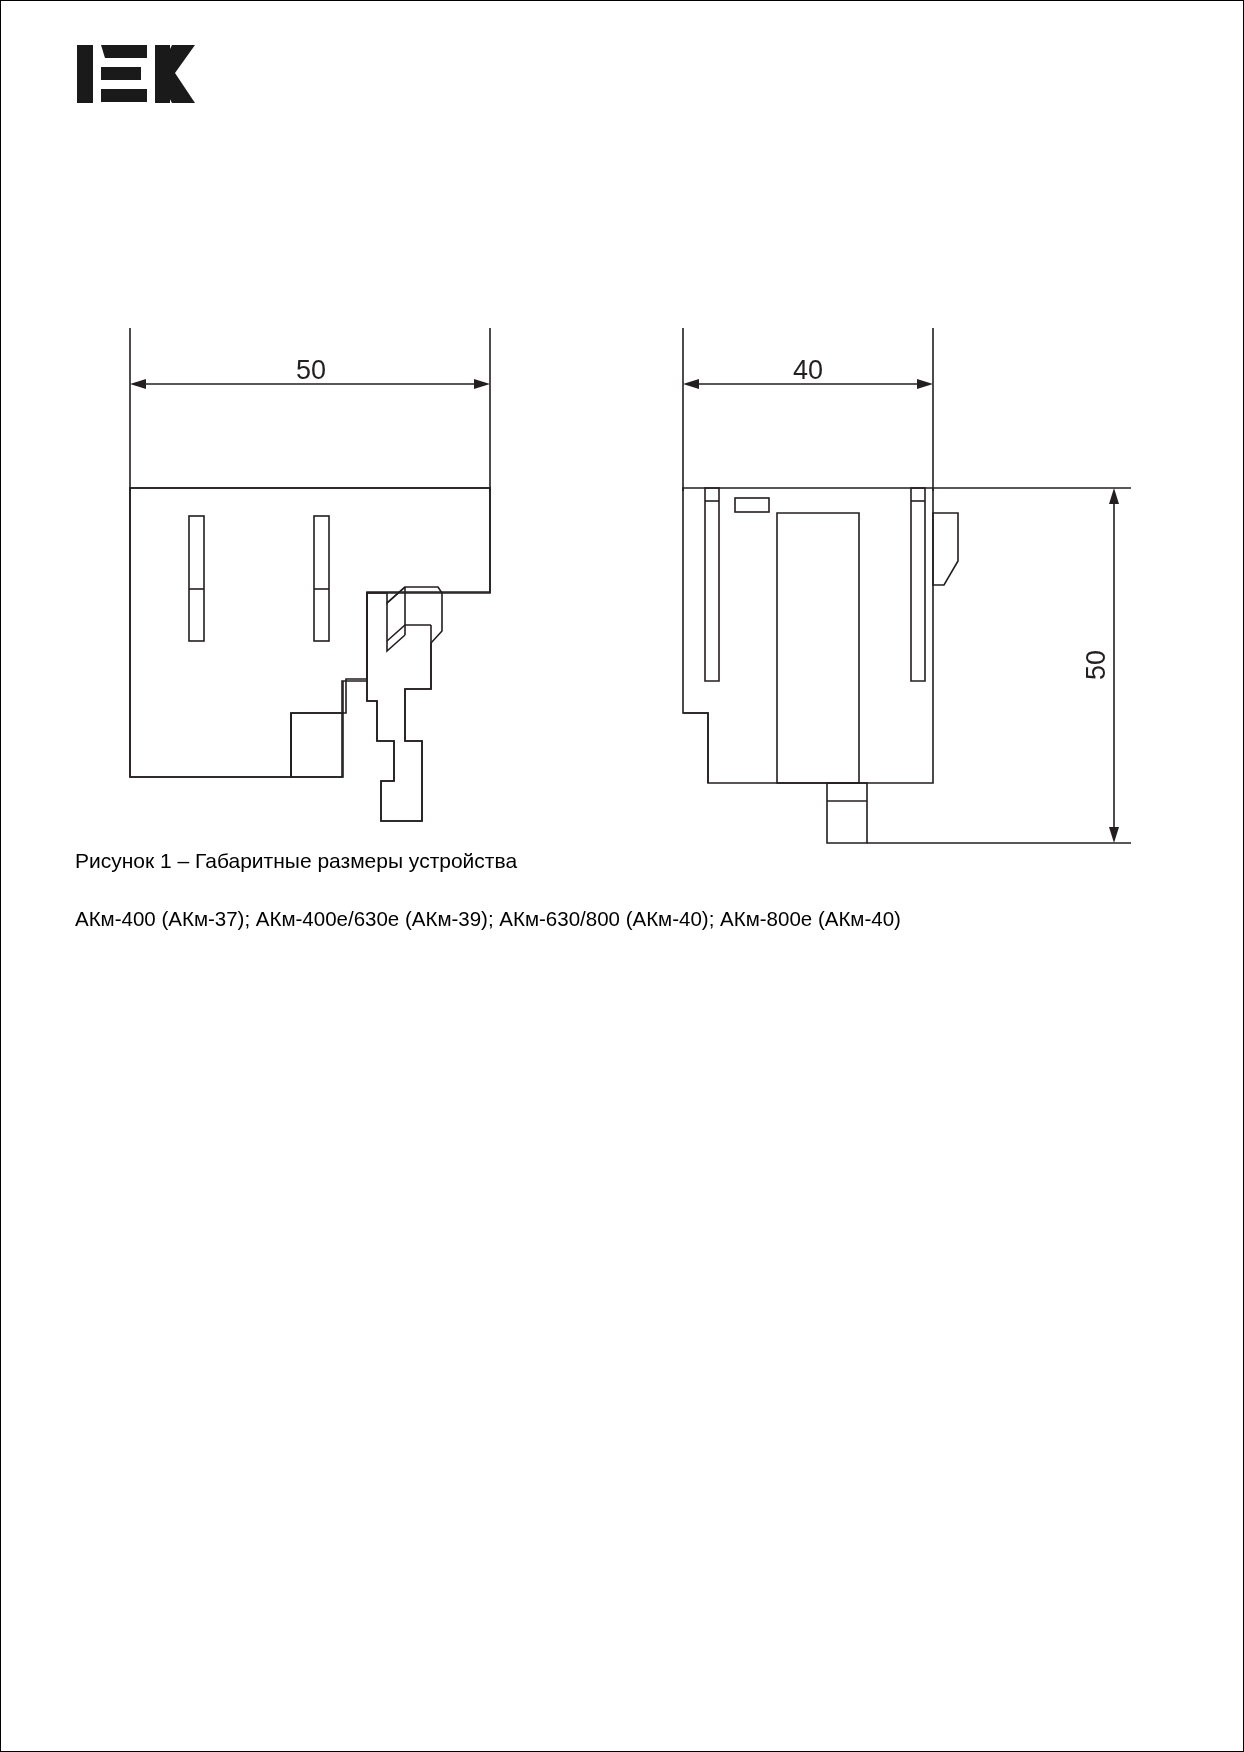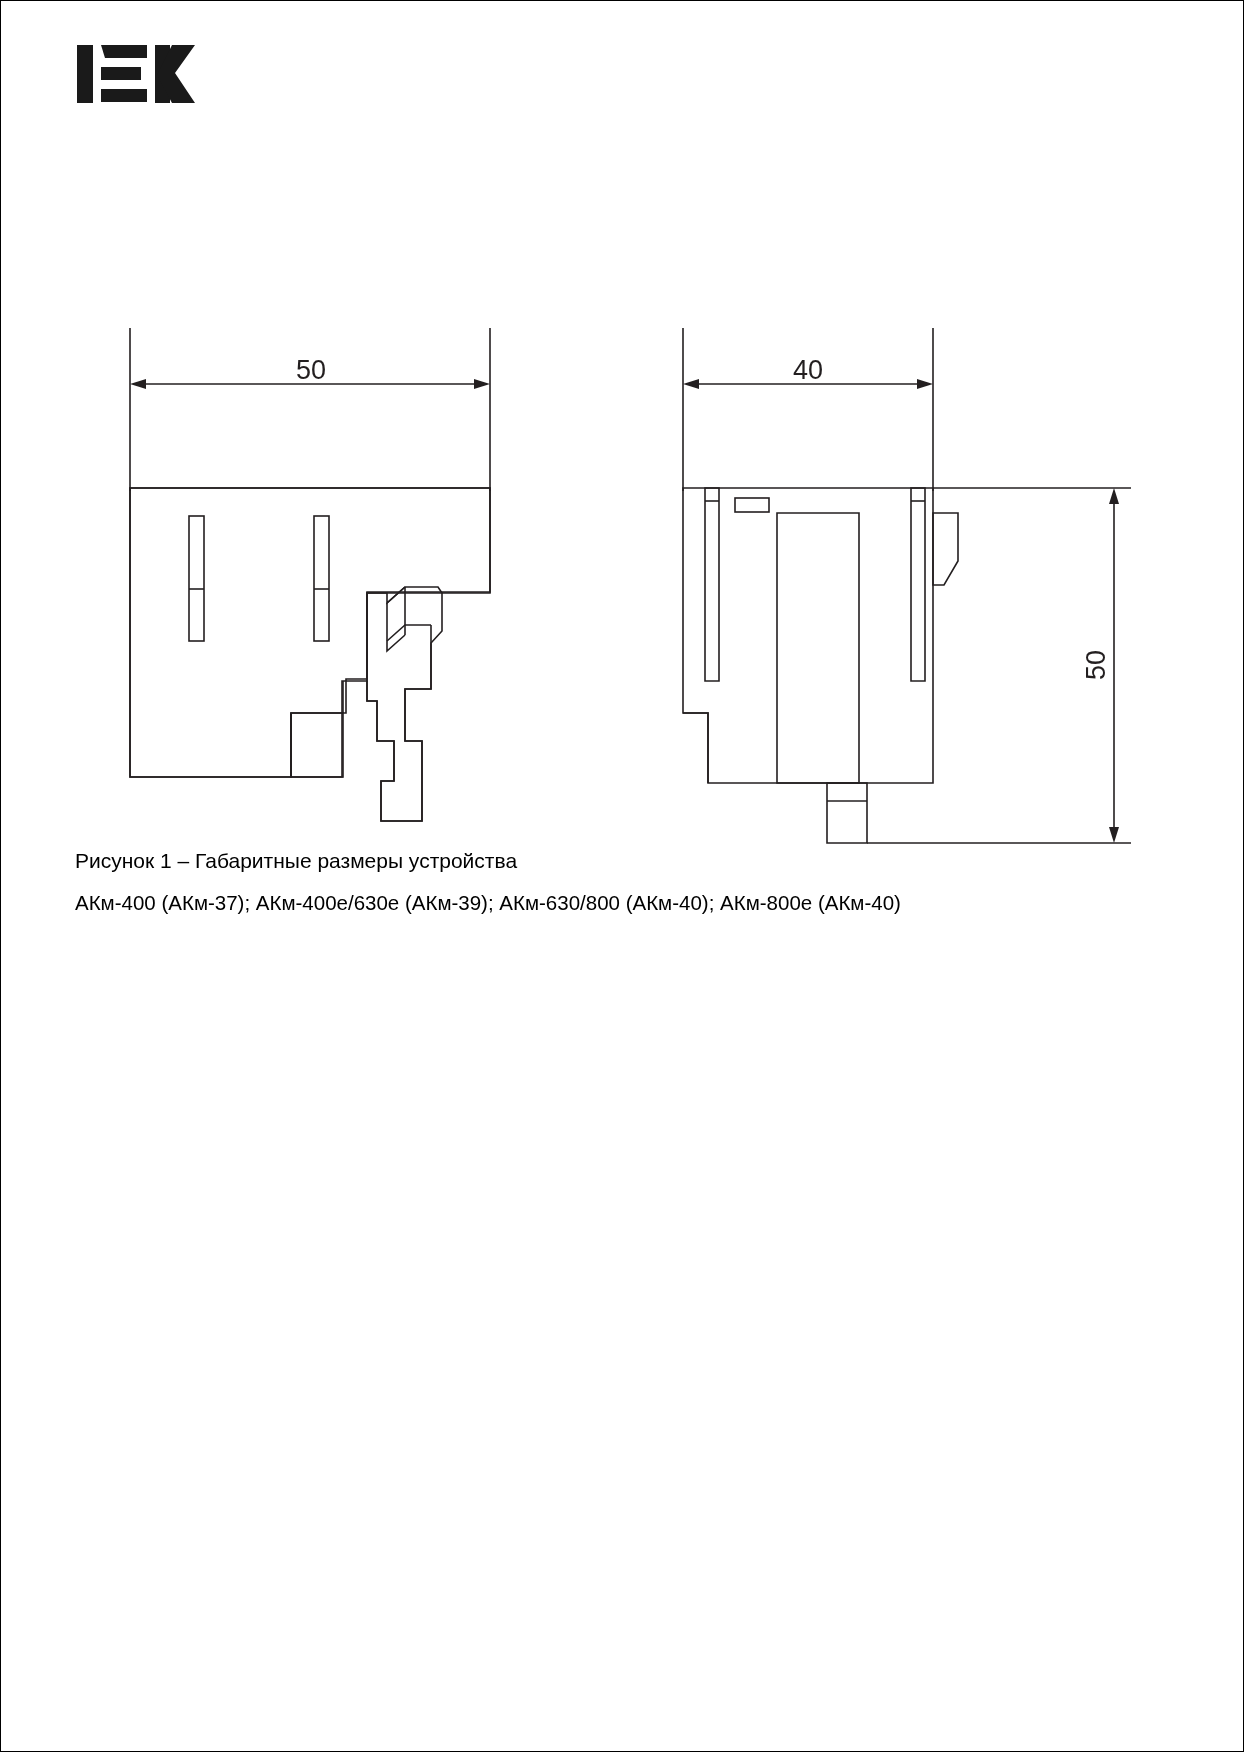--- a/index.html
+++ b/index.html
@@ -46,21 +46,21 @@
   .caption-line-1 {
     font-size: 21px;
     color: #000000;
     line-height: 30px;
     white-space: nowrap;
   }
   .caption-line-2 {
     font-size: 20.5px;
     color: #000000;
     line-height: 30px;
-    margin-top: 12px;
+    margin-top: 28px;
     white-space: nowrap;
   }
 </style>
 </head>
 <body>
 
 <div class="page">
 
   <div class="logo">
     <svg width="130" height="70" viewBox="0 0 130 70" xmlns="http://www.w3.org/2000/svg">

